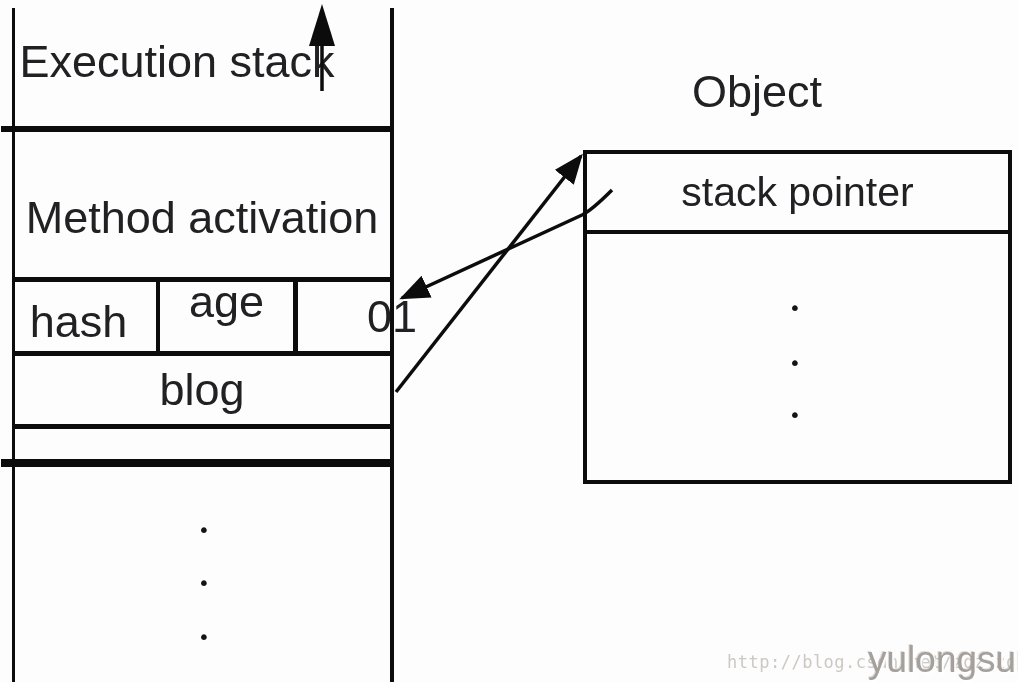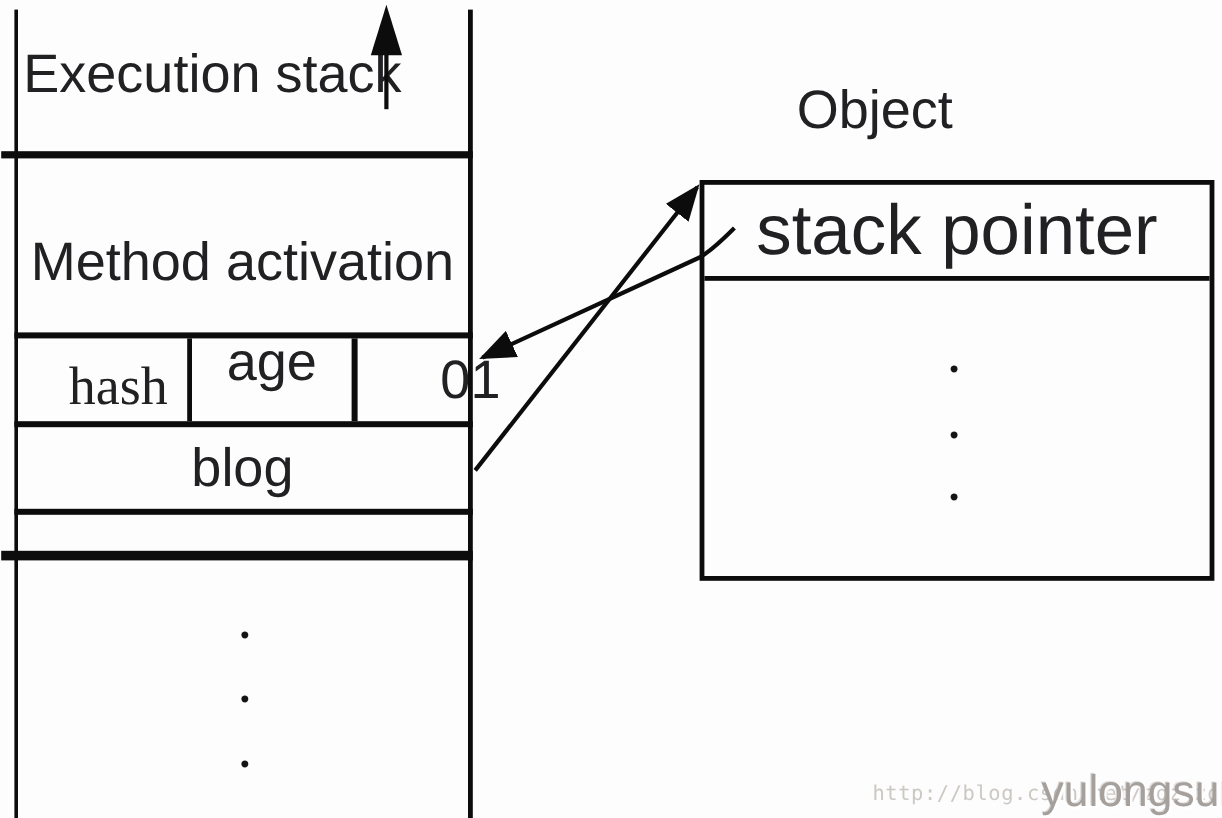--- a/index.html
+++ b/index.html
@@ -27,21 +27,21 @@
   #object-box{
     position:absolute;left:583px;top:150px;width:429px;height:334px;
     border:4px solid #0c0c0c;box-sizing:border-box;background:transparent;
   }
   #object-box .row-divider{
     position:absolute;left:0;right:0;top:76px;height:4px;background:#0c0c0c;
   }
   #object-box .sp-label{
     position:absolute;left:0;right:0;top:0;height:76px;
     display:flex;align-items:center;justify-content:center;
-    font-size:59px;color:#212124;
+    font-size:41px;color:#212124;
   }
   svg.overlay{position:absolute;left:0;top:0;z-index:5;pointer-events:none;}
   .wm-url{
     position:absolute;left:727px;top:652px;z-index:1;
     font-family:"DejaVu Sans Mono",monospace;font-size:17px;
     color:#ccc8c3;letter-spacing:0.5px;white-space:nowrap;
   }
   .wm-author{
     position:absolute;left:868px;top:639px;z-index:2;
     font-family:"Liberation Sans",sans-serif;font-size:37px;
@@ -65,38 +65,38 @@
 
   <div class="line" style="left:156px;top:282px;width:4px;height:69px;"></div>
   <div class="line" style="left:293px;top:282px;width:5px;height:69px;"></div>
 
   <div class="label" style="left:12px;top:4px;width:330px;height:116px;">
     <span>Execution stack</span>
   </div>
   <div class="label" style="left:12px;top:132px;width:380px;height:172px;">
     <span>Method activation</span>
   </div>
-  <div class="label" style="left:28px;top:282px;width:141px;height:79px;font-family:Liberation Serif, serif;">
+  <div class="label" style="left:8px;top:282px;width:141px;height:79px;">
     <span>hash</span>
   </div>
   <div class="label" style="left:160px;top:267px;width:133px;height:69px;">
     <span>age</span>
   </div>
   <div class="label" style="left:298px;top:282px;width:92px;height:69px;margin-left:48px;">
     <span>01</span>
   </div>
   <div class="label" style="left:12px;top:356px;width:380px;height:68px;">
     <span>blog</span>
   </div>
 
   <span class="dot" style="left:194px;top:520px;">•</span>
   <span class="dot" style="left:194px;top:573px;">•</span>
   <span class="dot" style="left:194px;top:627px;">•</span>
 
-  <div class="label" style="left:529px;top:64px;width:400px;height:56px;">
+  <div class="label" style="left:557px;top:64px;width:400px;height:56px;">
     <span>Object</span>
   </div>
 
   <div id="object-box">
     <div class="sp-label">
       <span>stack pointer</span>
     </div>
     <div class="row-divider"></div>
   </div>
 

